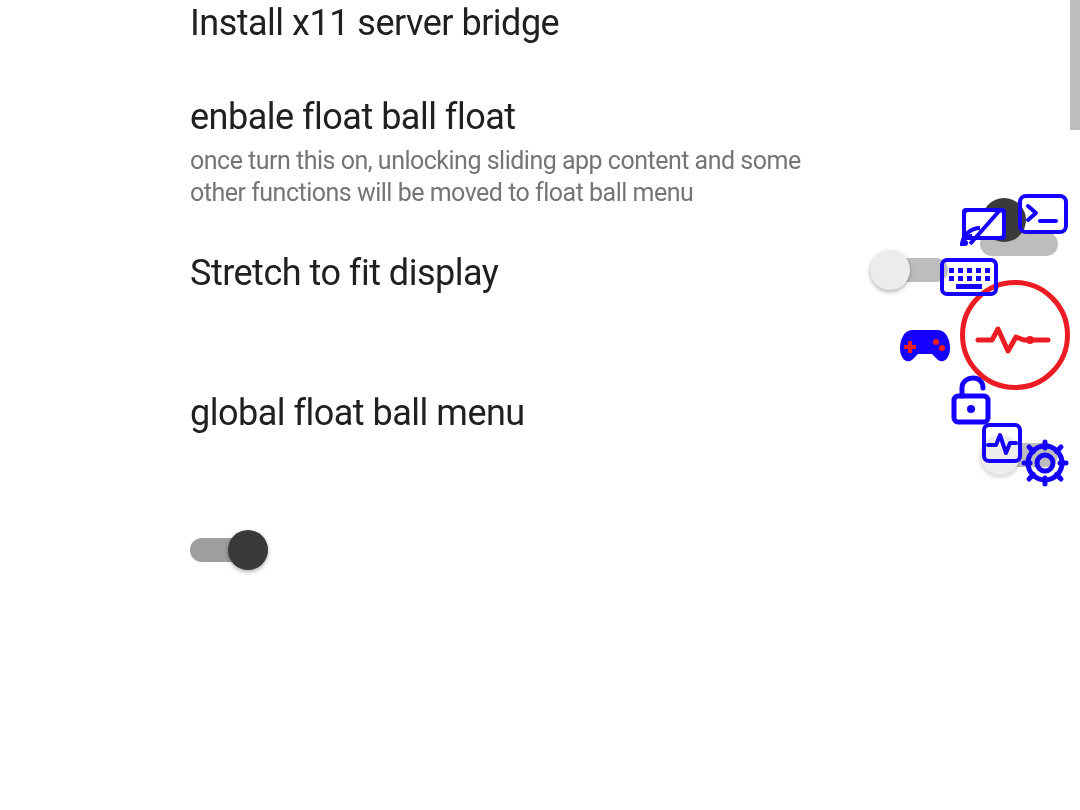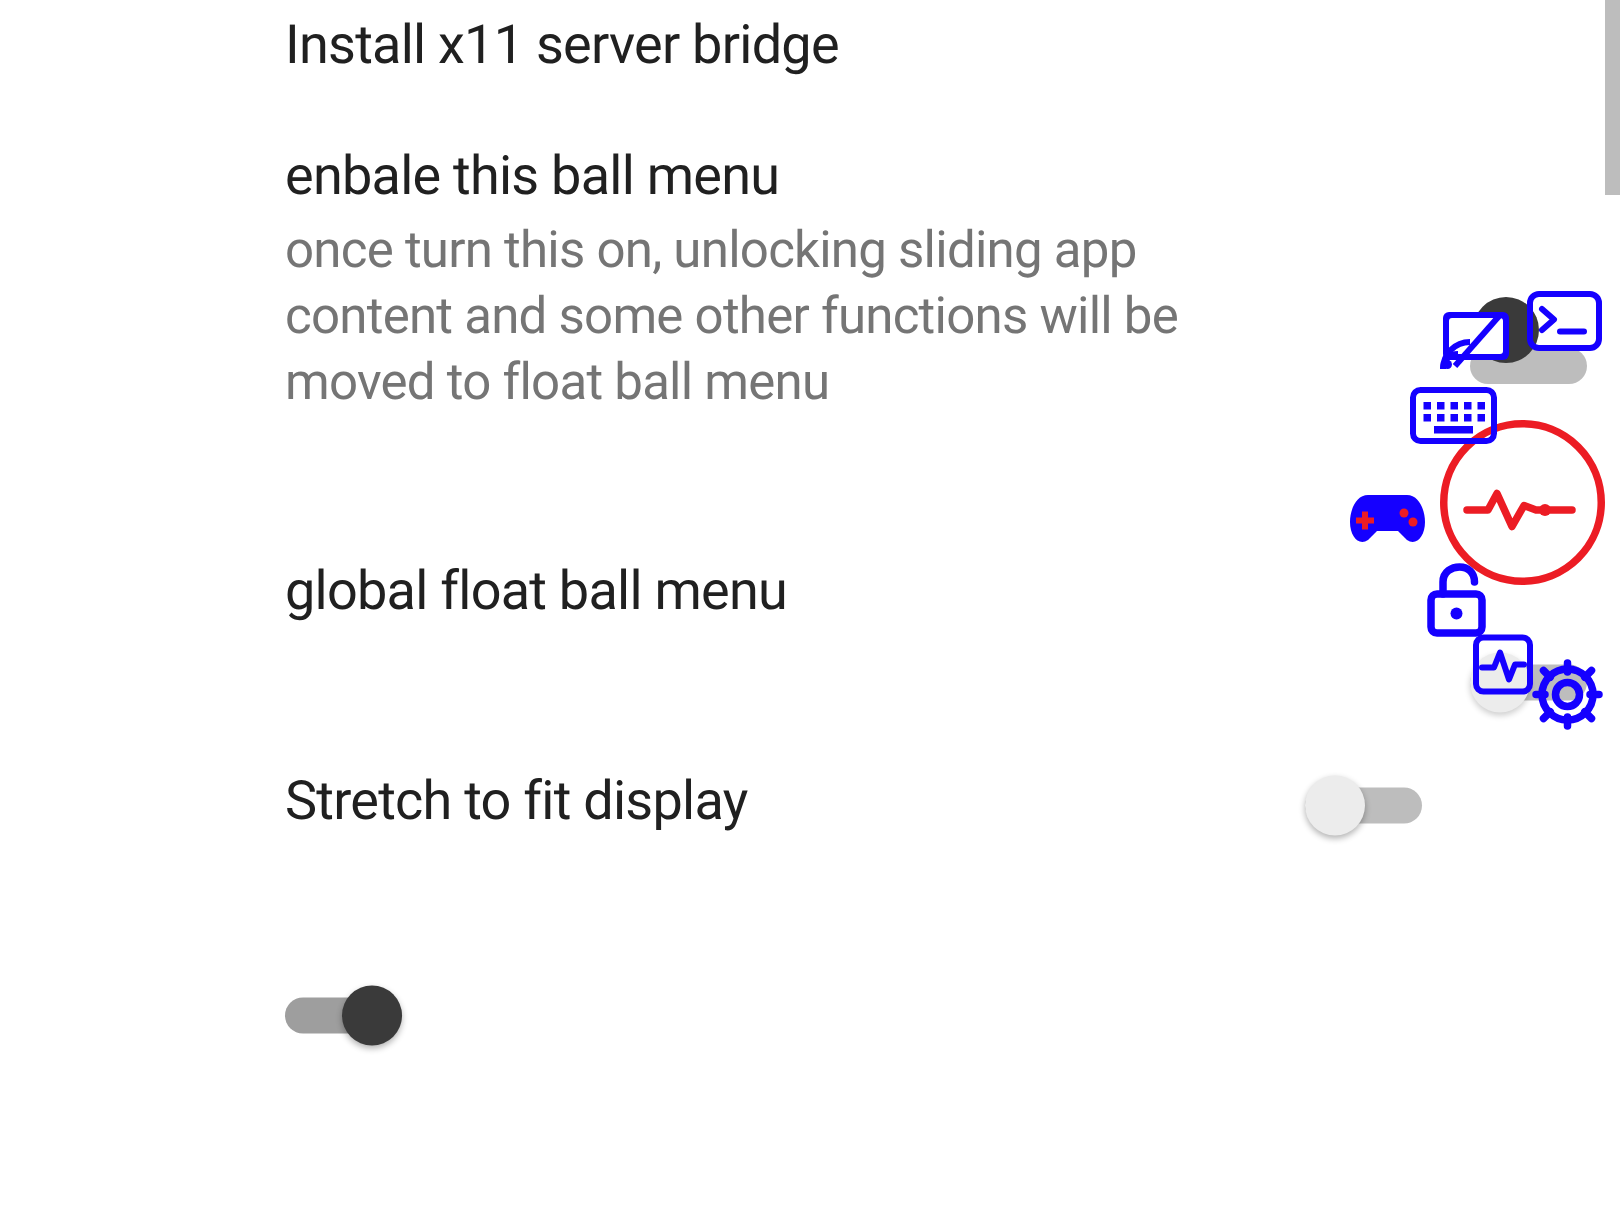--- a/index.html
+++ b/index.html
@@ -10,38 +10,38 @@
       background: #fff;
       color: #212121;
       overflow: hidden;
       position: relative;
     }
     .settings-list {
       padding: 0;
     }
     .setting-item {
       display: flex;
-      align-items: flex-end;
+      align-items: flex-start;
       padding: 14px 24px 26px 190px;
       min-height: 140px;
     }
     .setting-text {
       flex: 1;
       padding-right: 40px;
       max-width: 680px;
     }
     .setting-title {
       font-size: 36px;
       font-weight: 400;
       color: #202020;
       line-height: 1.3;
       letter-spacing: -0.5px;
     }
     .setting-subtitle {
-      font-size: 34px;
+      font-size: 25px;
       color: #757575;
       line-height: 1.3;
       margin-top: 4px;
       letter-spacing: -0.5px;
     }
     .switch {
       position: relative;
       width: 78px;
       height: 40px;
       flex-shrink: 0;
@@ -157,38 +157,38 @@
 <div class="settings-list">
 
   <div class="setting-item" style="min-height:80px; padding-top:0;">
     <div class="setting-text">
       <div class="setting-title">Install x11 server bridge</div>
     </div>
   </div>
 
   <div class="setting-item">
     <div class="setting-text">
-      <div class="setting-title">enbale this ball menu</div>
+      <div class="setting-title">enbale float ball float</div>
       <div class="setting-subtitle">once turn this on, unlocking sliding app content and some other functions will be moved to float ball menu</div>
-    </div>
-  </div>
-
-  <div class="setting-item">
-    <div class="setting-text">
-      <div class="setting-title">global float ball menu</div>
     </div>
   </div>
 
   <div class="setting-item">
     <div class="setting-text">
       <div class="setting-title">Stretch to fit display</div>
     </div>
     <div class="switch off">
       <div class="switch-track"></div>
       <div class="switch-thumb"></div>
+    </div>
+  </div>
+
+  <div class="setting-item">
+    <div class="setting-text">
+      <div class="setting-title">global float ball menu</div>
     </div>
   </div>
 
   <div class="setting-item">
     <div class="switch on">
       <div class="switch-track"></div>
       <div class="switch-thumb"></div>
     </div>
   </div>
 

